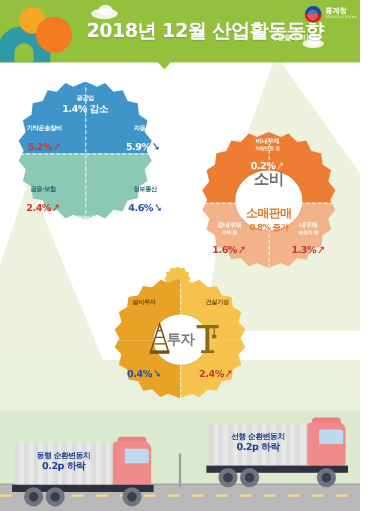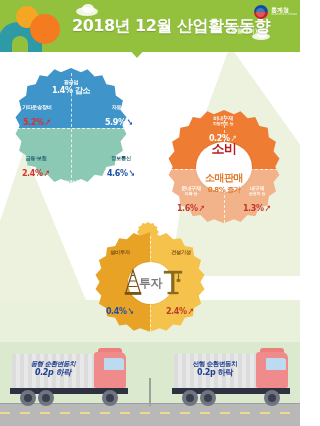--- a/index.html
+++ b/index.html
@@ -204,21 +204,21 @@
   }
   .sign {
     position:absolute; left:126px; top:348px; width:48px; height:34px;
     background:#ffffff; border:2px solid #c9d2c6; border-radius:24px;
     display:flex; align-items:center; justify-content:center;
   }
   .sign-txt { font-size:11px; font-weight:bold; color:#3b3b3b; letter-spacing:-0.5px; }
 
   
   .truck { position:absolute; width:128px; height:60px; }
-  #truck-left  { left:6px;  top:348px;font-style:italic; }
+  #truck-left  { left:6px;  top:364px; }
   #truck-right { left:168px; top:348px; }
 
   .tr-box {
     position:absolute; left:6px; top:6px; width:82px; height:34px;
     background:#e3e3e3;
     background-image:repeating-linear-gradient(90deg,#dcdcdc 0 4px,#e8e8e8 4px 8px);
     border-radius:2px;
   }
   .tr-cab {
     position:absolute; left:88px; top:4px; width:32px; height:36px;
@@ -333,21 +333,21 @@
 
   <div class="gear" id="gear-consumption">
     <div class="quad q1"></div>
     <div class="quad q2"></div>
     <div class="quad q3"></div>
     <div class="quad q4"></div>
     <div class="dash-v"></div>
     <div class="dash-h"></div>
 
     <div class="hub">
-      <div class="hub-title" style="font-size:13px;color:#b91c1c;">소비</div>
+      <div class="hub-title" style="font-size:13px;color:#737373;">소비</div>
       <div class="hub-sub" style="font-size:10px;color:#e07a2a;margin-top:13px;">소매판매</div>
       <div class="hub-val" style="font-size:7px;color:#e07a2a;">0.8% 증가</div>
     </div>
   </div>
 
   <div class="lbl" style="left:192px; top:116px; width:62px;">
     <div class="lbl-name" style="color:#ffffff;">비내구재</div>
     <div class="lbl-name2" style="color:#ffffff;">차량연료 등</div>
     <div>
       <span class="lbl-val" style="color:#ffffff;">0.2%</span><span class="arrow arr-up" style="color:#ffd9bd;">➚</span>

